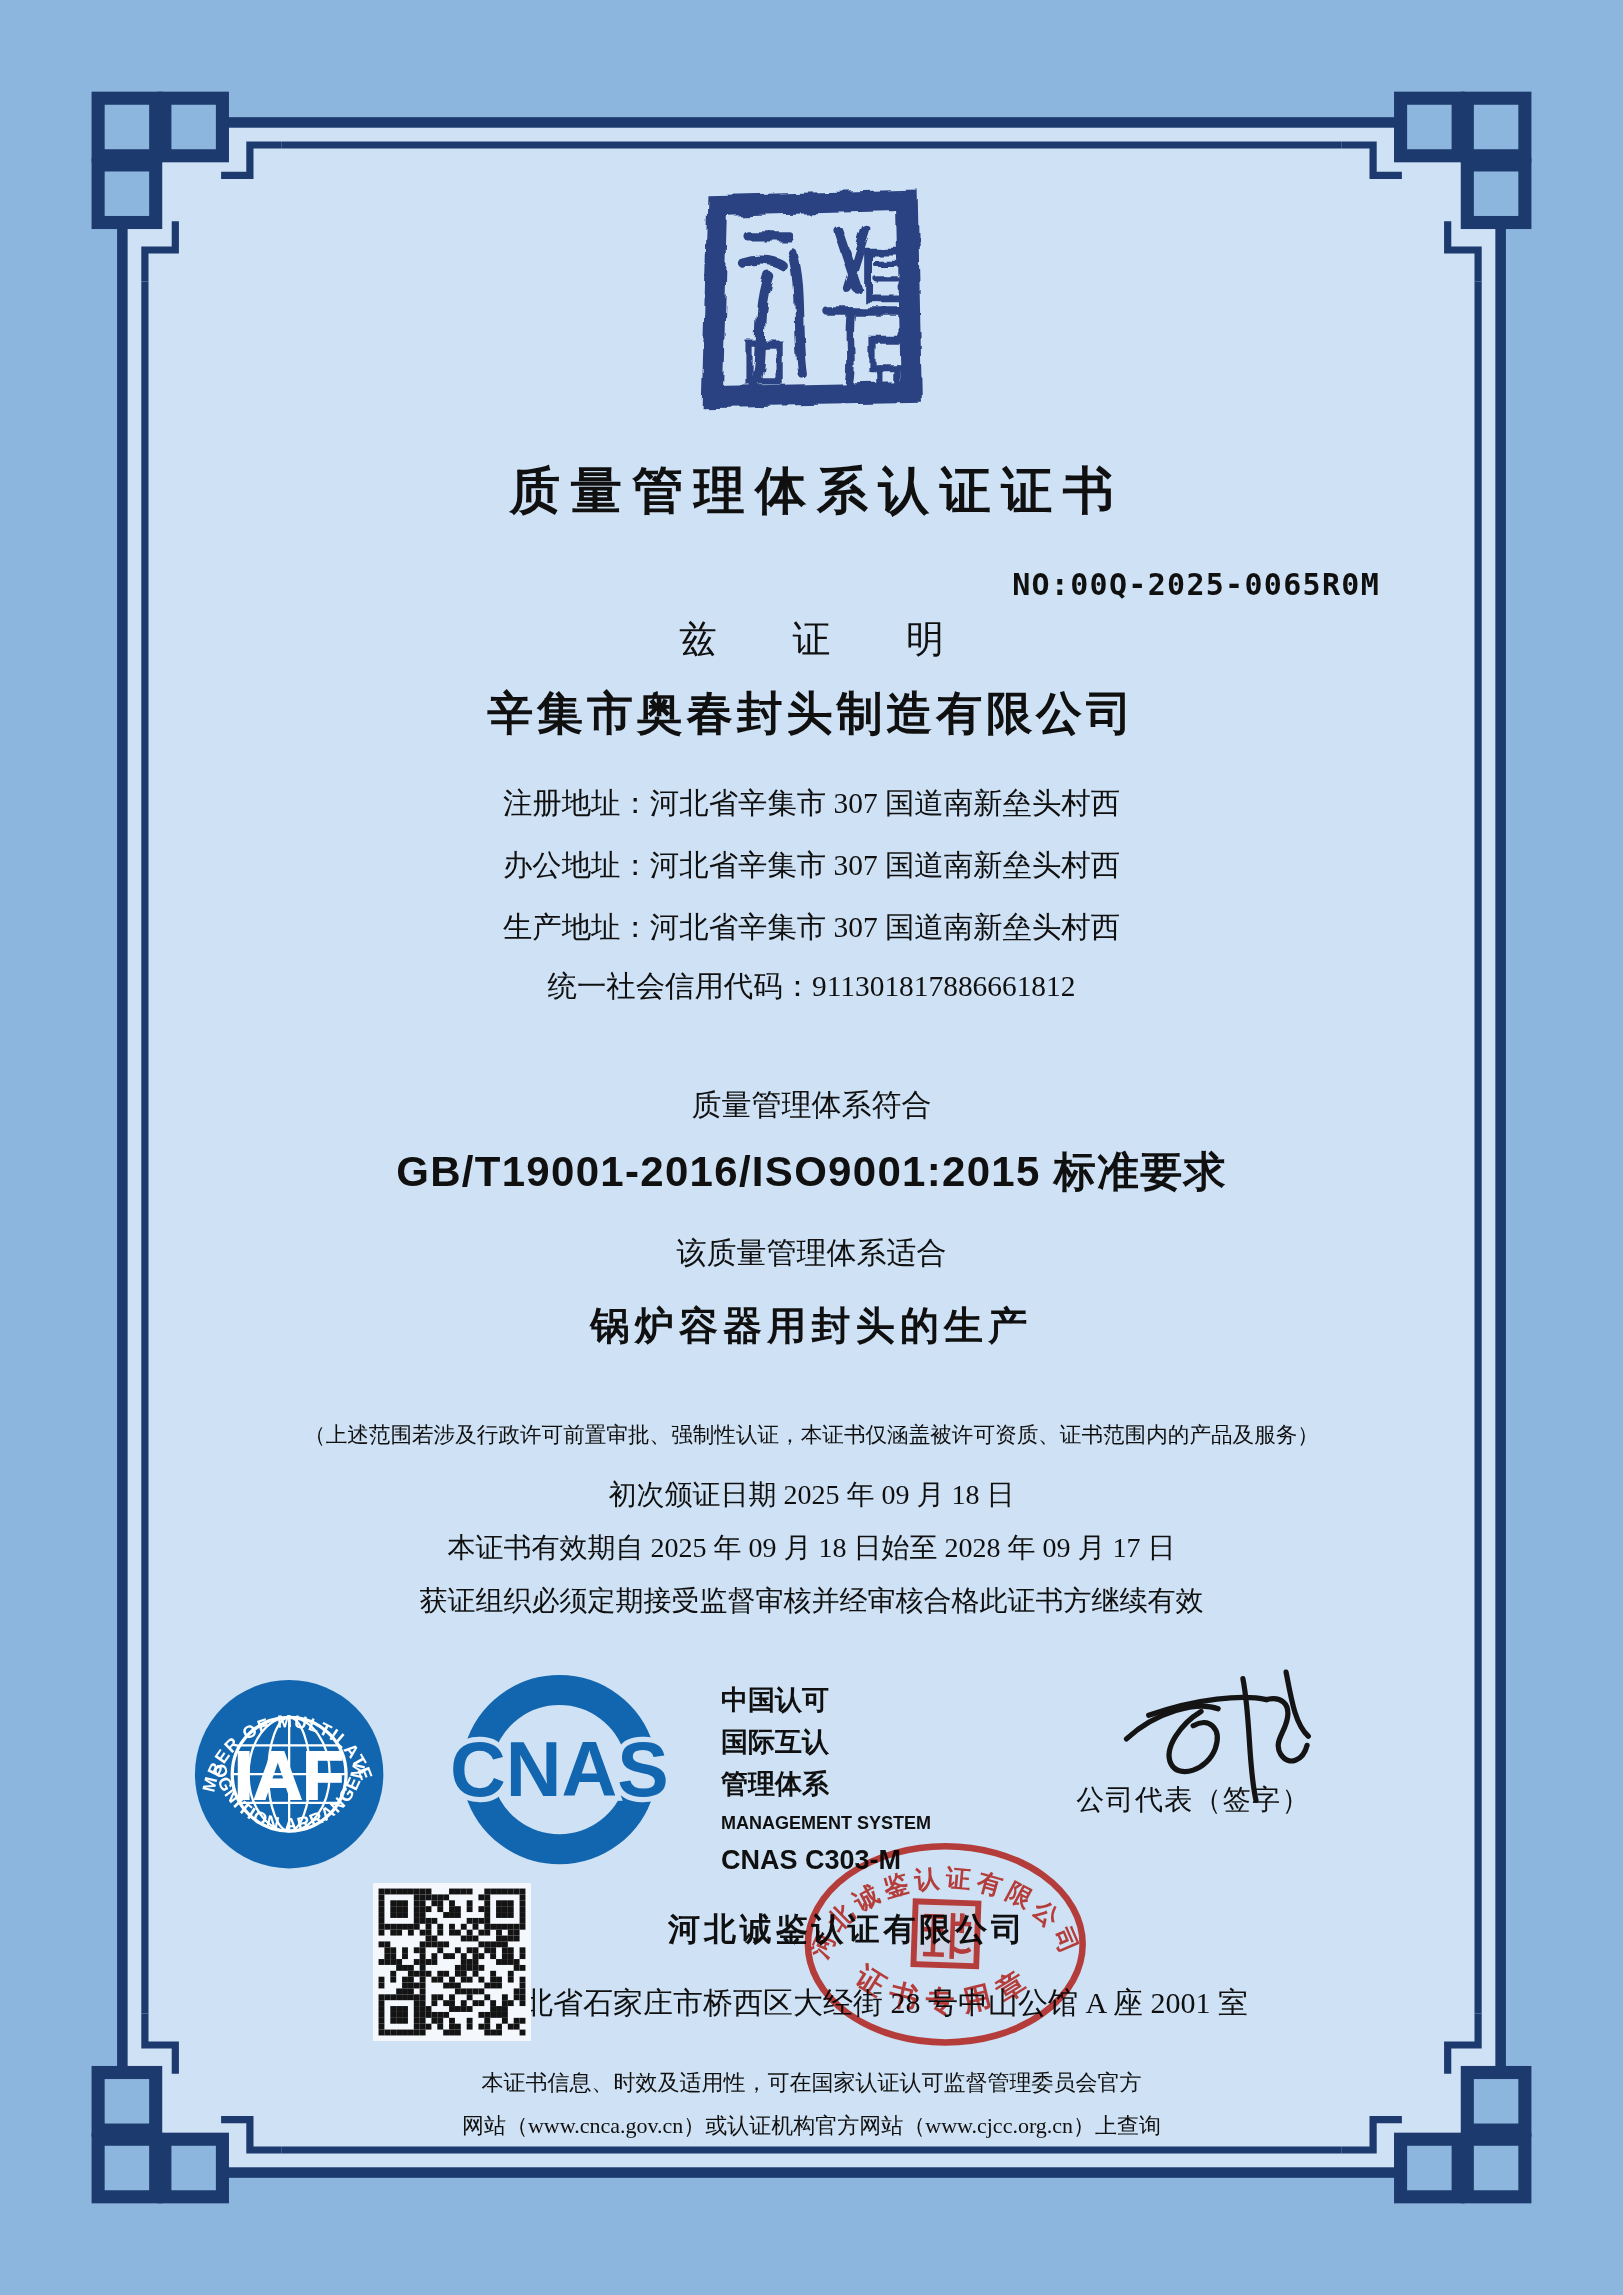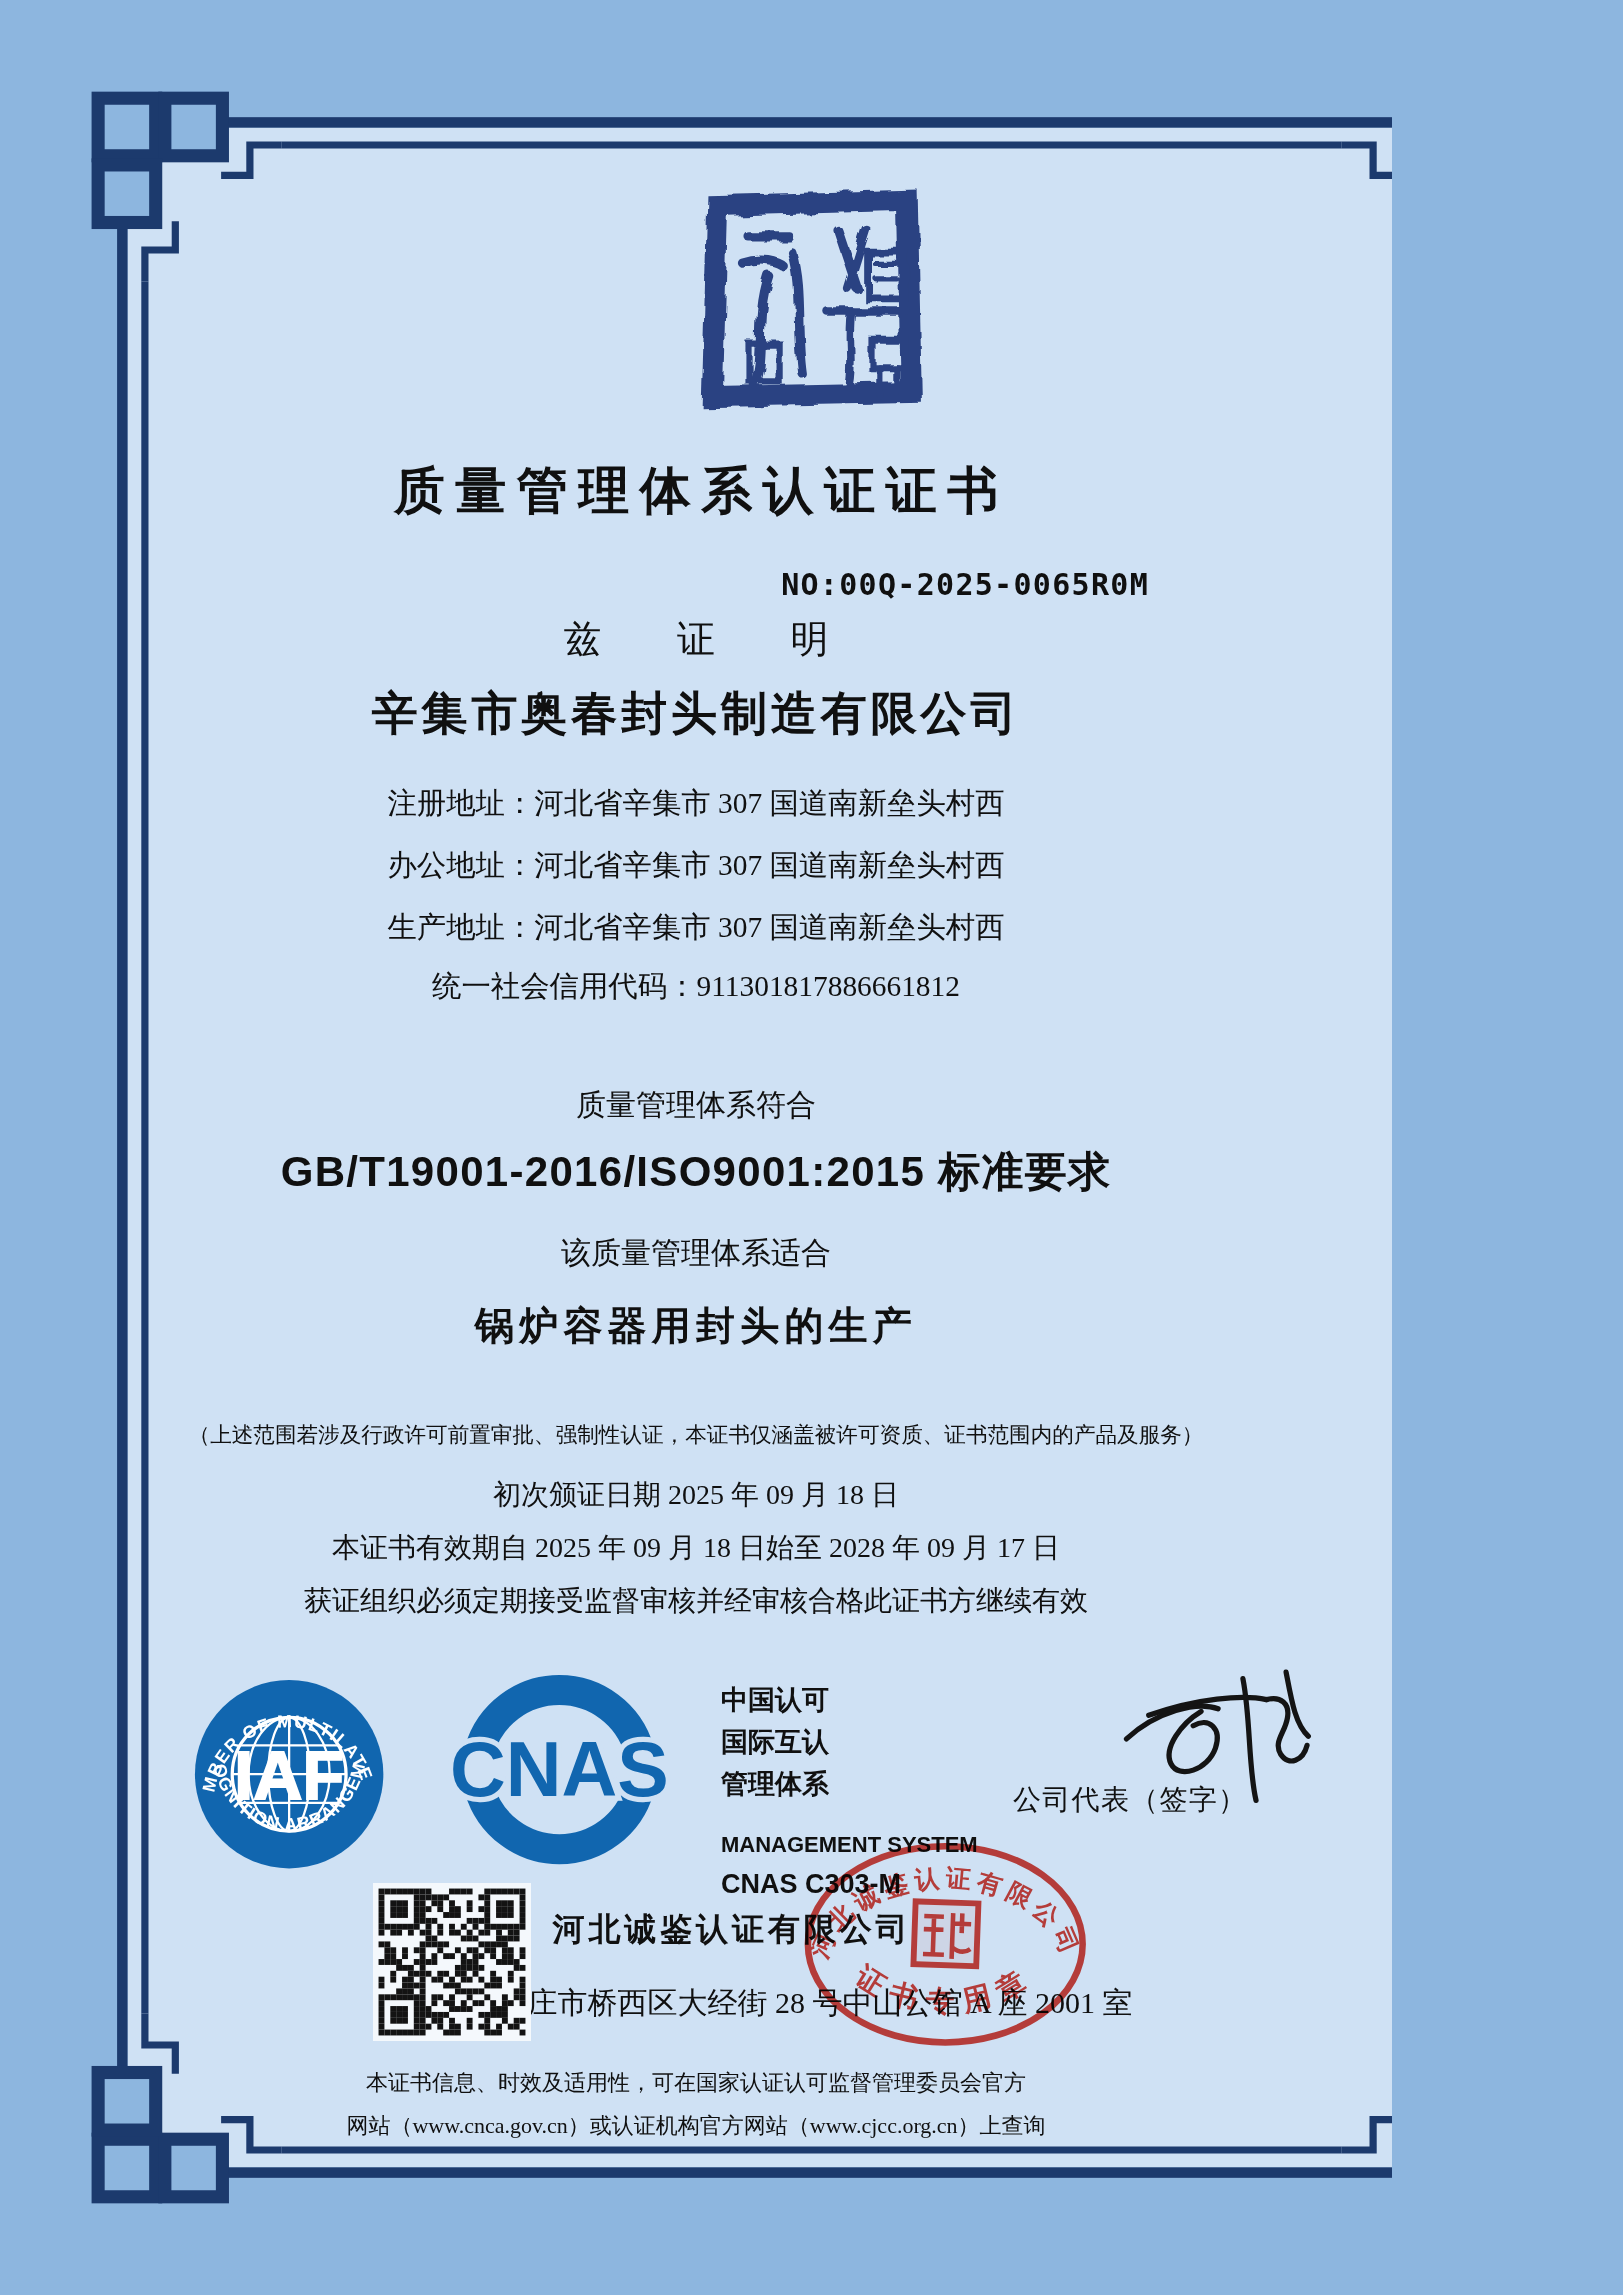--- a/index.html
+++ b/index.html
@@ -1,16 +1,16 @@
 <!DOCTYPE html>
 <html style="font-size:10.5px"><head>
 <meta charset="utf-8">
 <style>
   html,body{margin:0;padding:0;background:#8db6df;}
-  .page{position:relative;width:1392px;height:2295px;background:#8db6df;overflow:hidden;
+  .page{position:relative;width:1623px;height:2295px;background:#8db6df;overflow:hidden;
         font-family:"Liberation Serif",serif;color:#101010;}
   .abs{position:absolute;margin-top:7px;}
   .frame-svg{position:absolute;left:0;top:0;z-index:2;}
   .wm{position:absolute;z-index:1;font-family:"DejaVu Serif",serif;font-style:italic;font-weight:700;
       font-size:62px;color:rgba(125,175,220,.55);letter-spacing:6.5px;white-space:nowrap;}
   .wm.big{font-size:222px;color:rgba(160,200,235,.28);letter-spacing:0;}
   .txt{position:absolute;left:124px;right:124px;text-align:center;z-index:3;white-space:nowrap;}
   .t-title{top:457px;font-family:"Liberation Sans",sans-serif;font-weight:900;font-size:51px;letter-spacing:10.5px;margin-right:-10.5px;}
   .t-no{top:560px;left:124px;right:243px;text-align:right;font-family:"DejaVu Sans Mono",monospace;
         font-weight:600;font-size:30px;letter-spacing:1.3px;}
@@ -23,21 +23,21 @@
   .t-conform{top:1085px;font-size:30px;}
   .t-standard{top:1144px;font-family:"Liberation Sans",sans-serif;font-weight:800;font-size:42px;letter-spacing:1.3px;}
   .t-intro{top:1233px;font-size:30px;}
   .t-scope{top:1299px;font-family:"Liberation Sans",sans-serif;font-weight:900;font-size:39px;letter-spacing:5.2px;}
   .t-note{top:1420px;font-size:21.6px;left:134px;right:134px;}
   .t-date1{top:1476px;font-size:28px;}
   .t-date2{top:1529px;font-size:28px;}
   .t-date3{top:1582px;font-size:28px;}
   .cnas-block{position:absolute;left:721px;top:1679px;z-index:3;text-align:left;}
   .cnas-block .zh{font-family:"Liberation Sans",sans-serif;font-weight:600;font-size:27px;line-height:42px;}
-  .cnas-block .en1{font-family:"Liberation Sans",sans-serif;font-weight:800;font-size:22px;margin-top:27px;}
+  .cnas-block .en1{font-family:"Liberation Sans",sans-serif;font-weight:800;font-size:18px;margin-top:8px;}
   .cnas-block .en2{font-family:"Liberation Sans",sans-serif;font-weight:800;font-size:27px;margin-top:10.5px;}
   .t-sign-label{top:1781px;left:1013px;right:249px;font-size:28px;letter-spacing:1.3px;}
   .t-issuer-name{top:1908px;left:164px;right:92px;font-family:"Liberation Sans",sans-serif;
                  font-weight:900;font-size:32px;letter-spacing:3.9px;z-index:3;}
   .t-issuer-addr{top:1983px;left:157px;right:39px;font-size:30px;z-index:3;}
   .t-f1{top:2068px;font-size:22px;}
   .t-f2{top:2111px;font-size:22px;}
   .qr-wrap{position:absolute;left:373px;top:1883px;z-index:4;}
   .logo-svg{position:absolute;left:0;top:0;z-index:3;}
   .seal-svg{position:absolute;left:0;top:0;z-index:5;mix-blend-mode:multiply;opacity:.94;}

